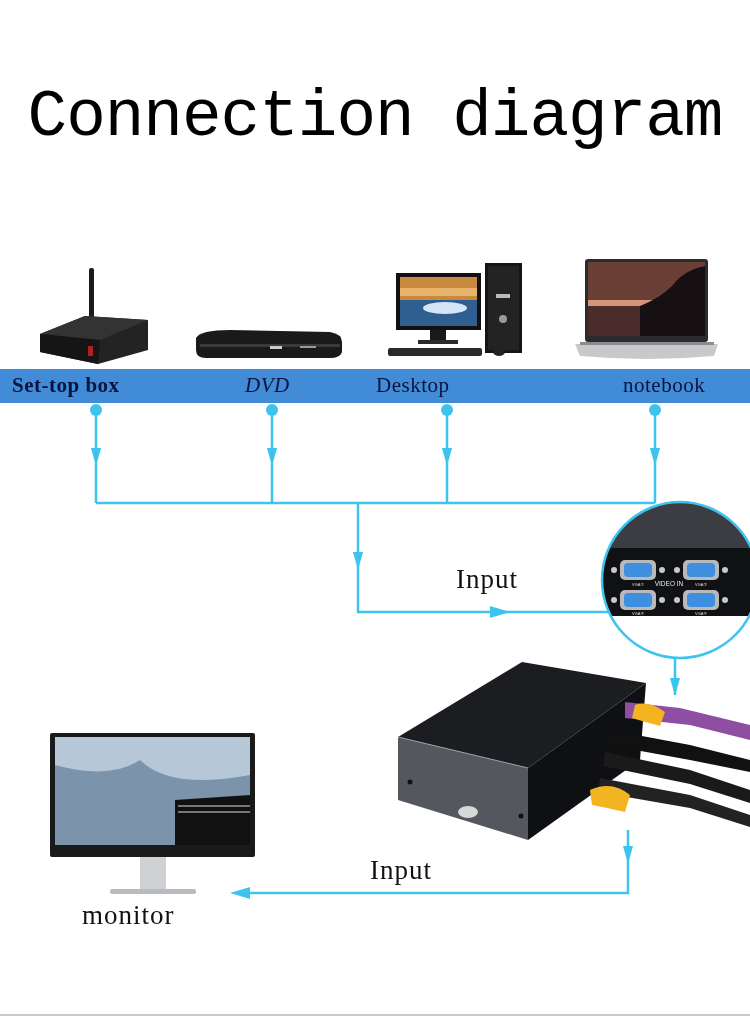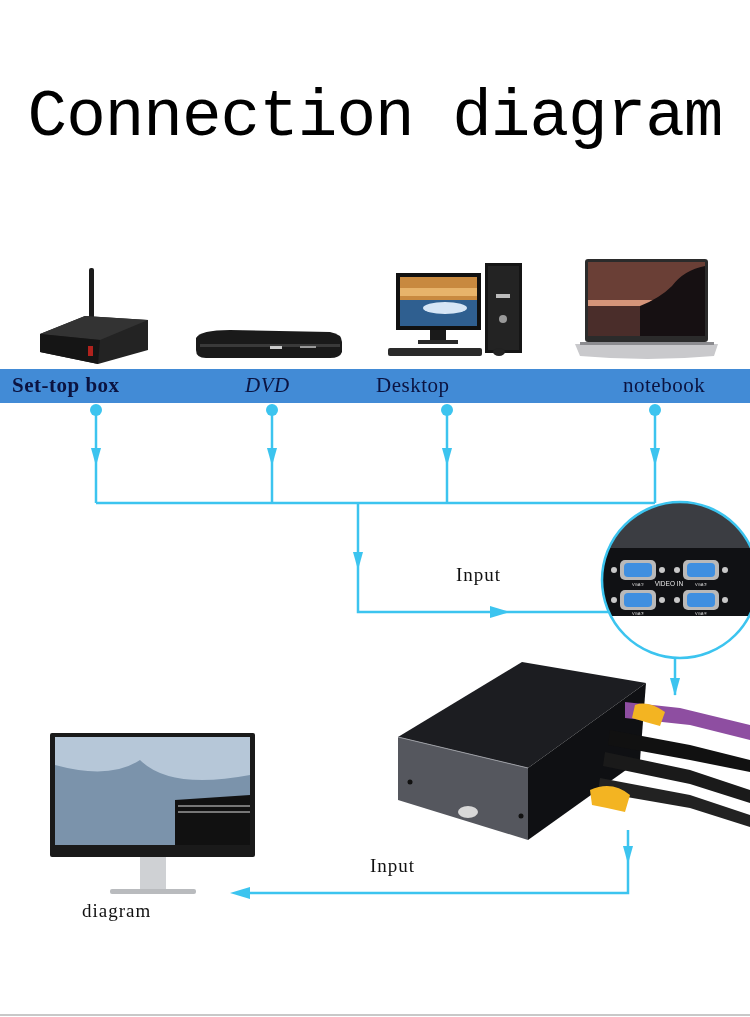--- a/index.html
+++ b/index.html
@@ -1,20 +1,20 @@
 <!DOCTYPE html>
 <html><head>
 <meta charset="utf-8">
 <style>
   html, body { margin: 0; padding: 0; background: #ffffff; }
   body { width: 750px; height: 1017px; position: relative; overflow: hidden; font-family: "Liberation Mono", "DejaVu Sans Mono", monospace; }
   .title { position: absolute; left: 0; top: 78px; width: 750px; text-align: center; font-family: "Liberation Mono", "DejaVu Sans Mono", monospace; font-size: 66px; color: #000; letter-spacing: -1px; line-height: 80px; }
   .band { position: absolute; left: 0; top: 369px; width: 750px; height: 34px; background: #428bd6; }
   .band-label { position: absolute; top: 372px; font-family: "Liberation Serif", "DejaVu Serif", serif; font-size: 21px; color: #0b1340; line-height: 26px; letter-spacing: 0.5px; }
-  .flow-label { position: absolute; font-family: "Liberation Serif", "DejaVu Serif", serif; font-size: 19px; color: #111; letter-spacing: 1px; }
+  .flow-label { position: absolute; font-family: "Liberation Serif", "DejaVu Serif", serif; font-size: 27px; color: #111; letter-spacing: 1px; }
   svg.layer { position: absolute; left: 0; top: 0; }
   .footer-line { position: absolute; left: 0; top: 1014px; width: 750px; height: 2px; background: #c8c8c8; }
 </style>
 </head>
 <body>
 
 <div class="title">Connection diagram</div>
 
 <svg class="layer" width="750" height="370">
 
@@ -162,15 +162,15 @@
   <path d="M55,765 Q110,780 140,760 Q170,790 250,775 L250,845 L55,845 Z" fill="#7b93ab"></path>
   <path d="M175,800 L250,795 L250,845 L175,845 Z" fill="#111"></path>
   <line x1="178" y1="806" x2="250" y2="806" stroke="#ddd" stroke-width="1"></line>
   <line x1="178" y1="812" x2="250" y2="812" stroke="#ddd" stroke-width="1"></line>
   <rect x="140" y="857" width="26" height="33" fill="#cfd1d4"></rect>
   <rect x="110" y="889" width="86" height="5" rx="2" fill="#b9bbbe"></rect>
 </svg>
 
 <div class="flow-label" style="left:456px; top:564px;">Input</div>
 <div class="flow-label" style="left:370px; top:855px;">Input</div>
-<div class="flow-label" style="left:82px; top:900px;">diagram</div>
+<div class="flow-label" style="left:82px; top:900px;">monitor</div>
 
 <div class="footer-line"></div>
 
 </body></html>

